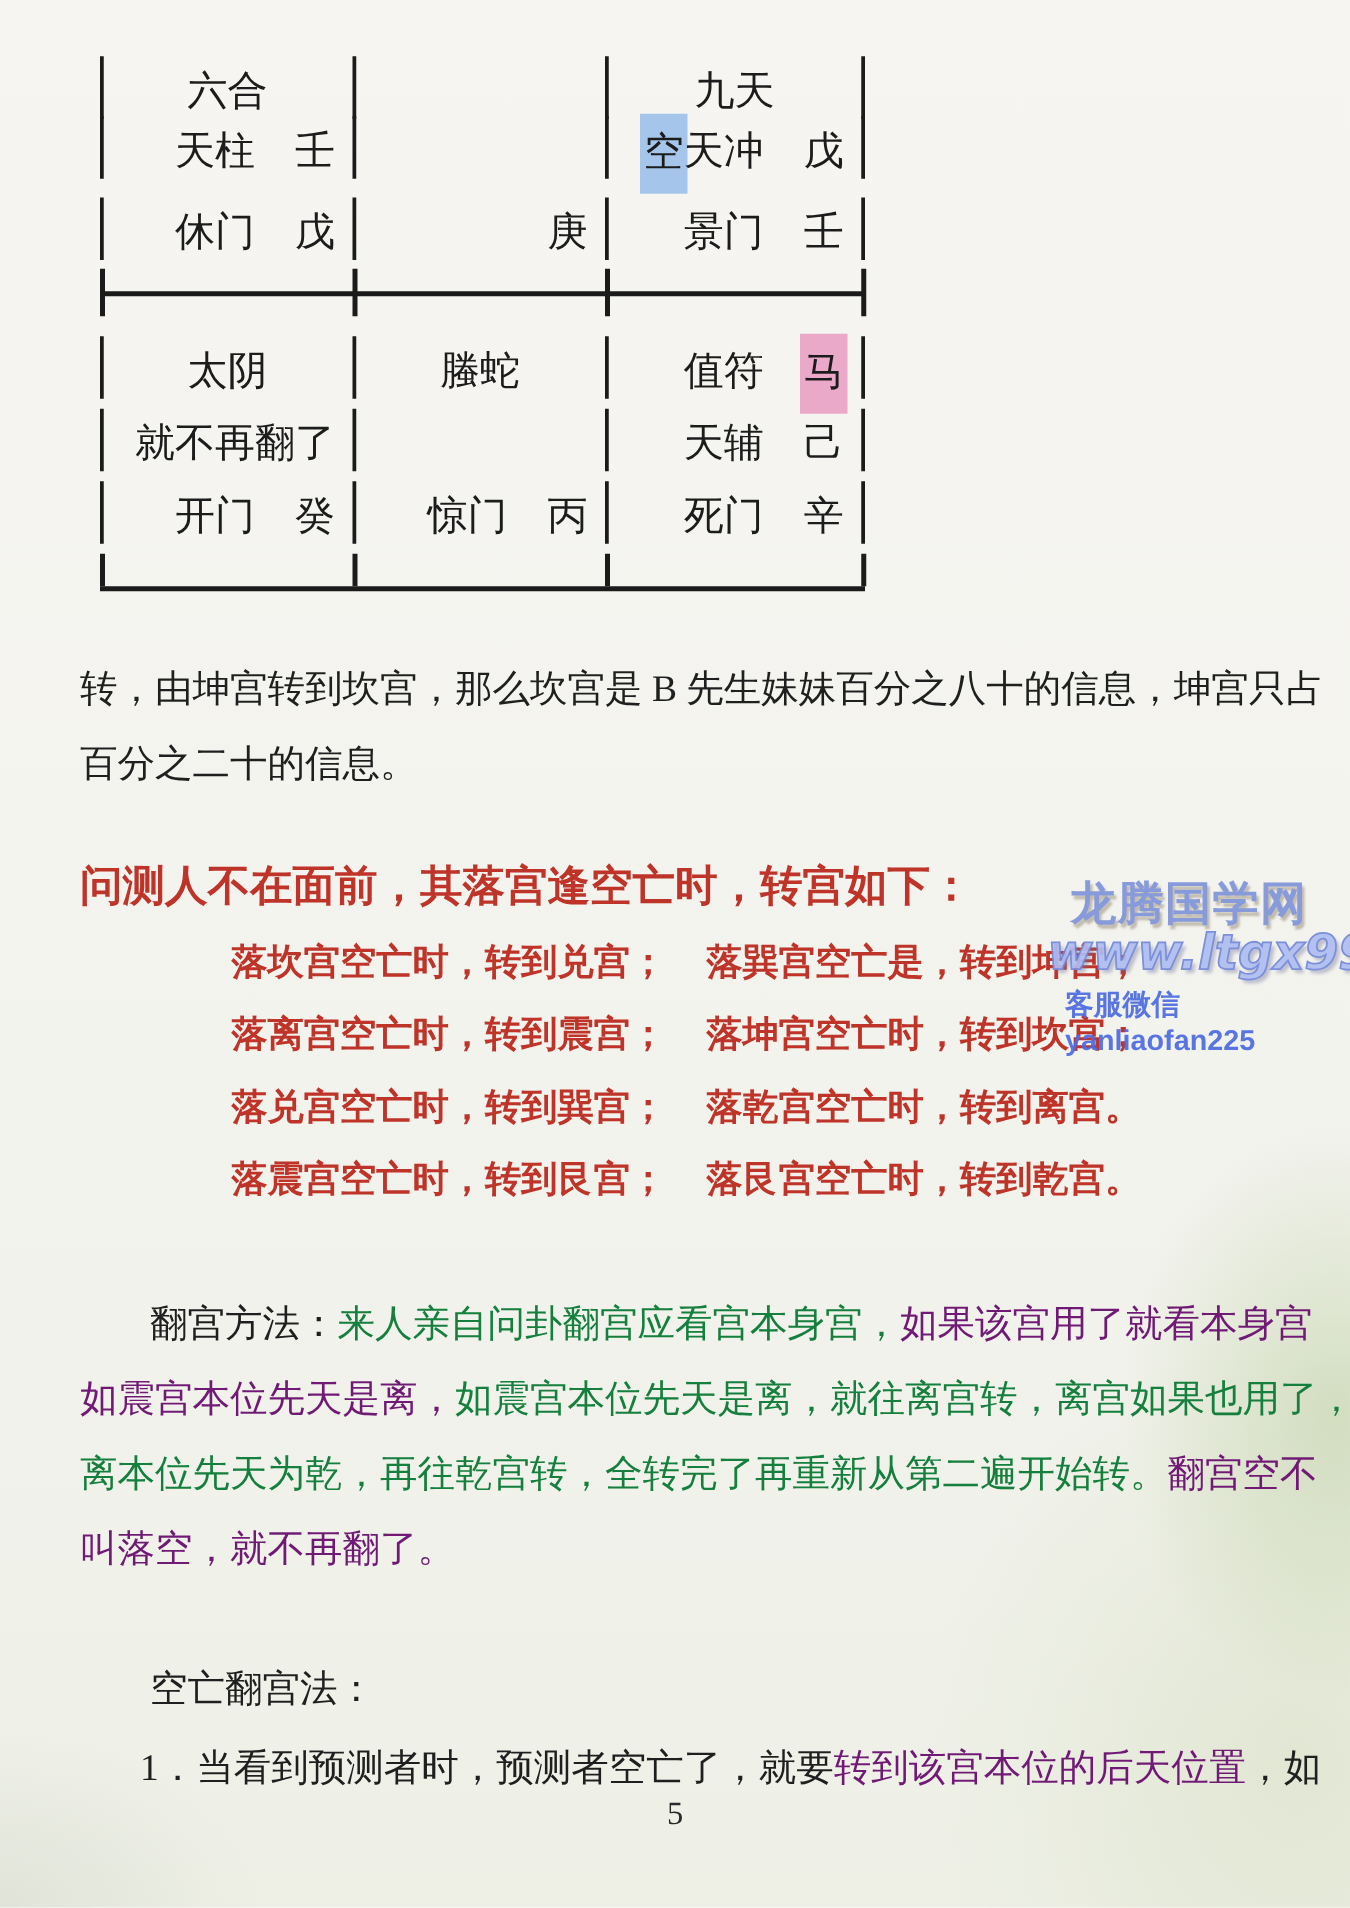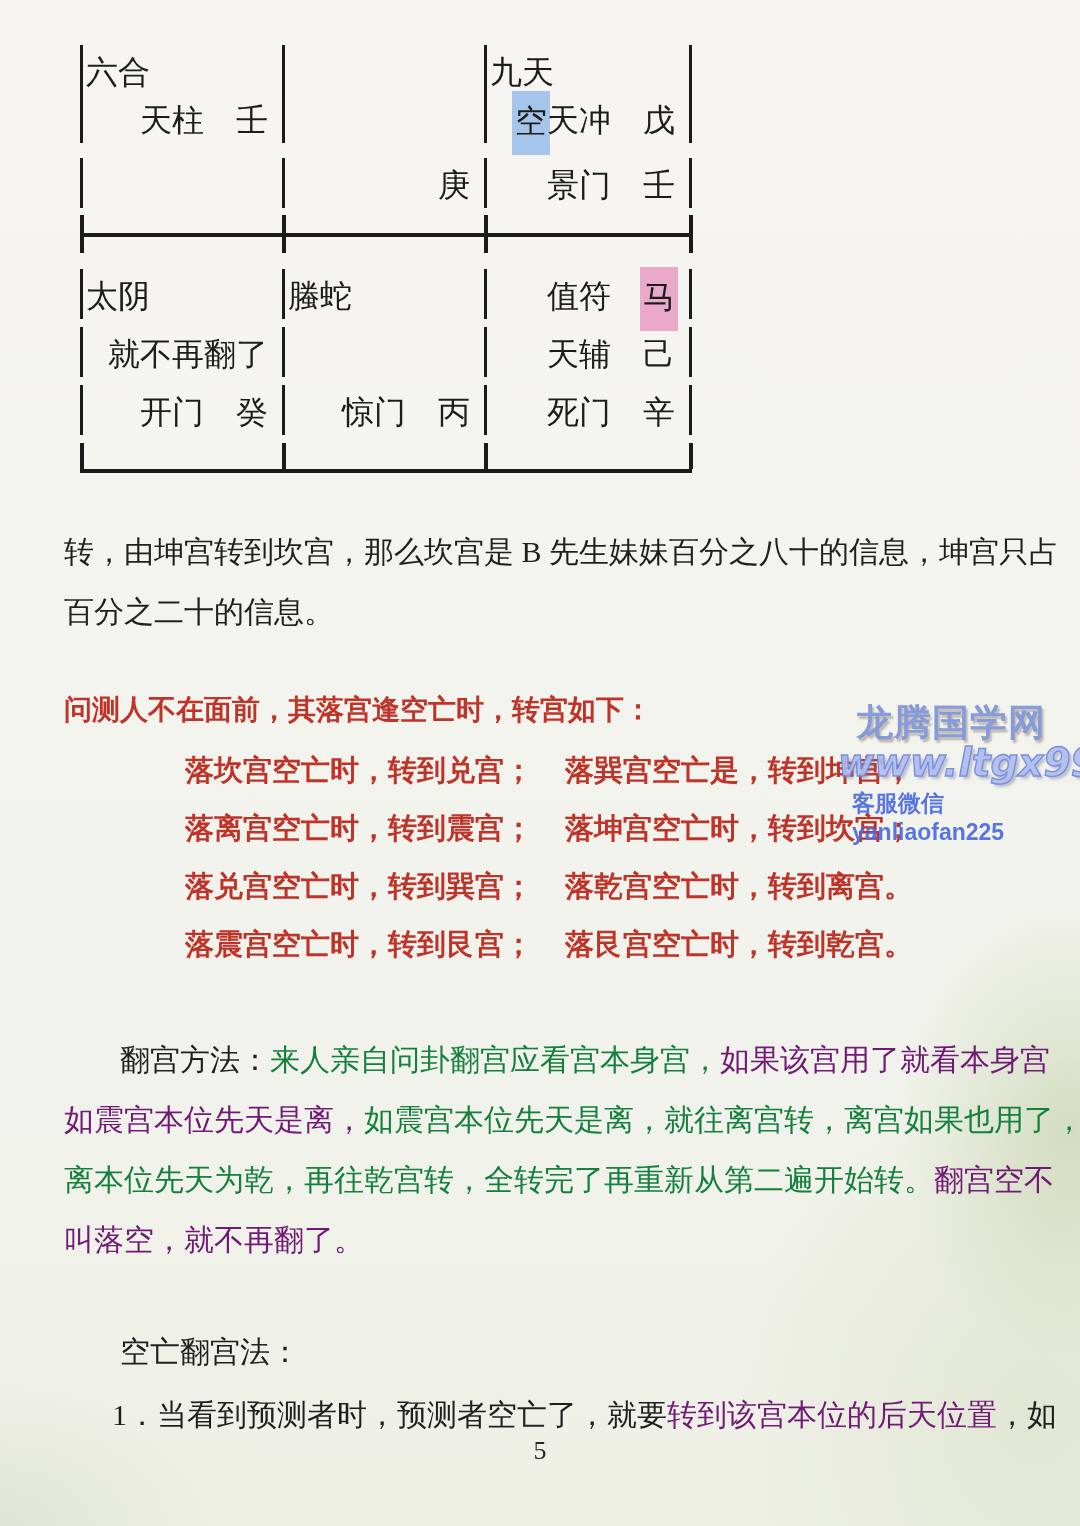--- a/index.html
+++ b/index.html
@@ -12,35 +12,35 @@
       linear-gradient(180deg,#f6f5f2 0%,#f3f3ee 55%,#eef0e6 100%);
     font-family:"Liberation Serif","DejaVu Serif",serif;
     color:#1f1f1f;
   }
 
   
   .chart{position:absolute;left:80px;top:45px;width:614px;height:440px}
   .t-row{position:absolute;left:0;width:612px;height:40px;font-size:32px;color:#1c1c1c}
   .pipe{position:absolute;top:-8px;width:3px;height:50px;background:#1b1b1b}
   .cell{position:absolute;top:0;height:40px;display:flex;align-items:center;white-space:pre;box-sizing:border-box}
-  .cell.center{justify-content:flex-start}
+  .cell.center{justify-content:center}
   .cell.right{justify-content:flex-end;padding-right:10px}
   .hl{padding:14px 3px 18px;margin:-14px -3px -18px;line-height:1}
   .hl-blue{background:#a5c6ea}
   .hl-pink{background:#eba9c9}
   .hline{position:absolute;left:0;width:612px;height:4px;background:#1b1b1b}
   .tick{position:absolute;width:4px;background:#1b1b1b}
 
   
   .line{white-space:nowrap;font-size:30px;line-height:60px;height:60px}
   .c-black{color:#1f1f1f}
   .c-red{color:#15803d}
   .c-green{color:#701a75}
   .intro{position:absolute;left:64px;top:522px;width:990px}
-  .red-header{position:absolute;left:64px;top:680px;font-size:28px;line-height:60px;color:#bf3429;white-space:nowrap;font-weight:bold}
+  .red-header{position:absolute;left:64px;top:680px;font-size:34px;line-height:60px;color:#bf3429;white-space:nowrap;font-weight:bold}
   .red-list{position:absolute;left:185px;top:741px;width:860px;height:240px;font-size:29px;color:#bf3429;font-weight:bold}
   .red-row{position:absolute;left:0;height:58px;line-height:58px;white-space:nowrap}
   .red-col2{position:absolute;left:380px;top:0;white-space:nowrap}
   .fangong{position:absolute;left:64px;top:1030px;width:1000px}
   .kw-heading{position:absolute;left:120px;top:1322px;font-size:30px;line-height:60px;white-space:nowrap}
   .kw-line{position:absolute;left:112px;top:1385px;font-size:30px;line-height:60px;white-space:nowrap}
   .page-num{position:absolute;left:0;top:1436px;width:1080px;text-align:center;font-size:26px;color:#2a2a2a}
 
   
   .watermark{position:absolute;left:0;top:0;width:1080px;height:1100px;pointer-events:none;opacity:.92;z-index:5}
@@ -86,20 +86,21 @@
       <div class="pipe" style="left: 609px;"></div>
       <div class="cell right" style="left: 6px; width: 192px;"><span>天柱　壬</span></div>
       <div class="cell center" style="left: 208px; width: 192px;"></div>
       <div class="cell right" style="left: 410px; width: 195px;"><span class="hl hl-blue">空</span><span>天冲　戊</span></div>
     </div>
     <div class="t-row" style="top: 121px;">
       <div class="pipe" style="left: 0px;"></div>
       <div class="pipe" style="left: 202px;"></div>
       <div class="pipe" style="left: 404px;"></div>
       <div class="pipe" style="left: 609px;"></div>
+      <div class="cell right" style="left: 6px; width: 192px;"><span>休门　戊</span></div>
       <div class="cell right" style="left: 208px; width: 192px;"><span>庚</span></div>
       <div class="cell right" style="left: 410px; width: 195px;"><span>景门　壬</span></div>
     </div>
     <div class="t-row" style="top: 232px;">
       <div class="pipe" style="left: 0px;"></div>
       <div class="pipe" style="left: 202px;"></div>
       <div class="pipe" style="left: 404px;"></div>
       <div class="pipe" style="left: 609px;"></div>
       <div class="cell center" style="left: 6px; width: 192px;"><span>太阴</span></div>
       <div class="cell center" style="left: 208px; width: 192px;"><span>螣蛇</span></div>

